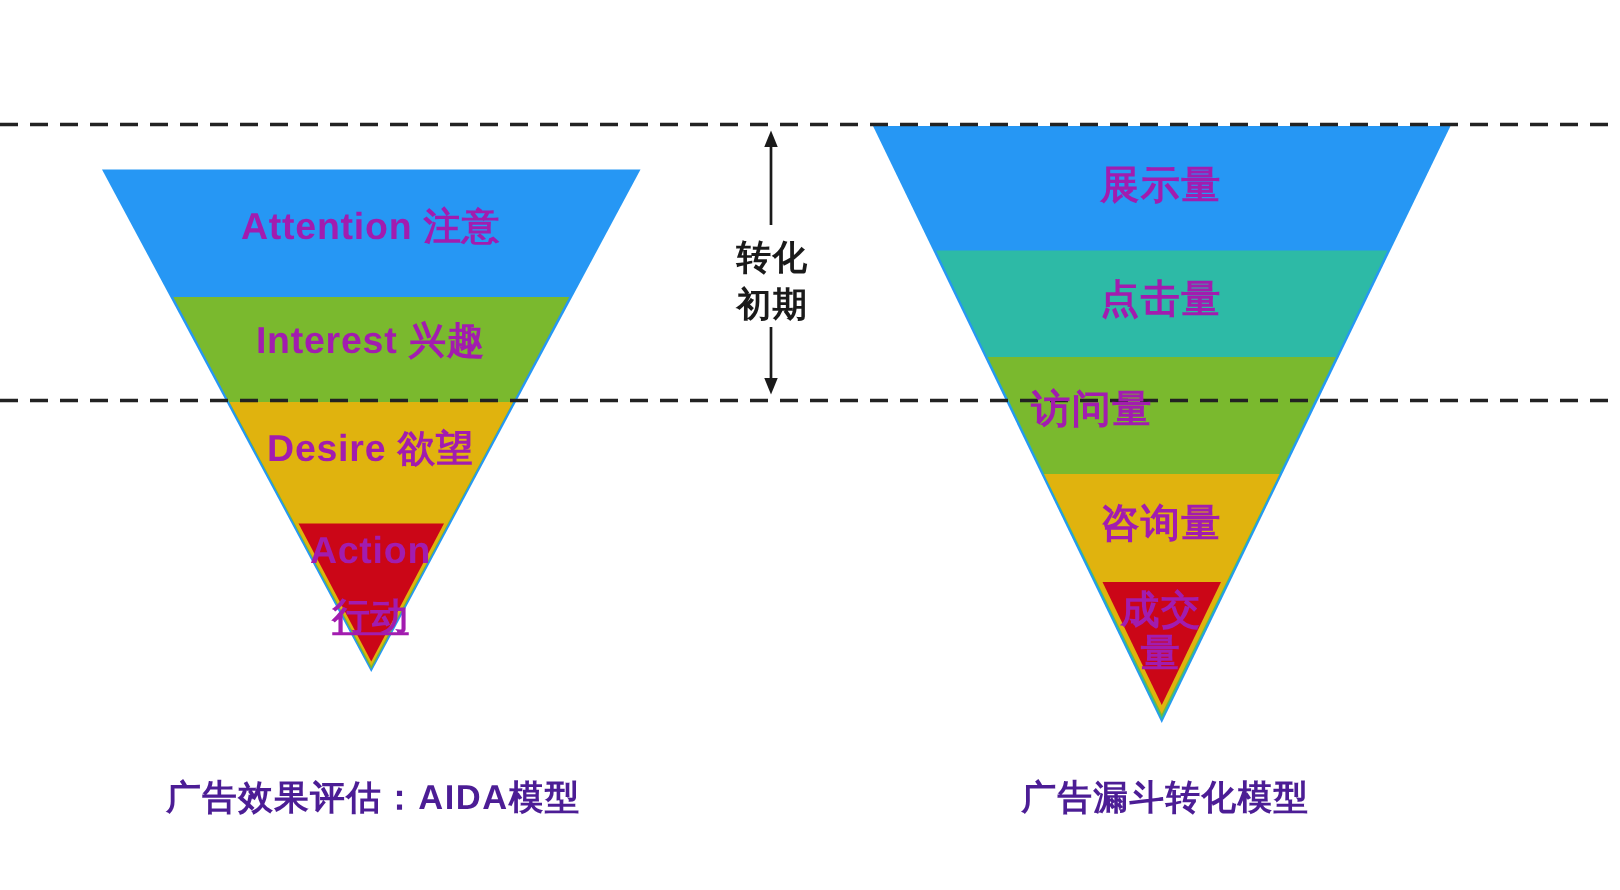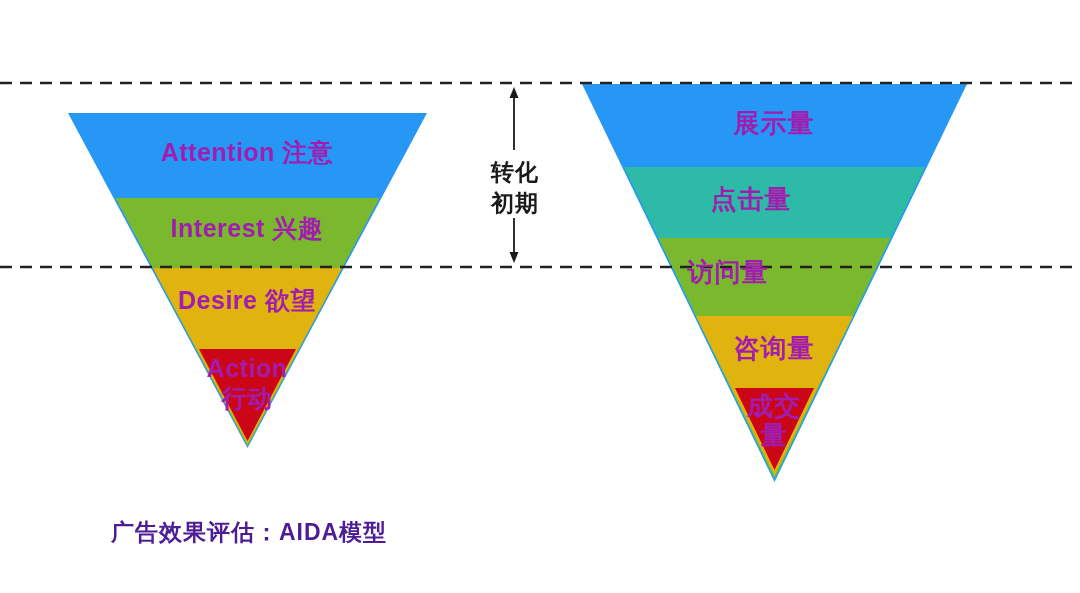--- a/index.html
+++ b/index.html
@@ -84,27 +84,28 @@
       <line x1="514" y1="218" x2="514" y2="255" stroke-width="1.8"></line>
       <polygon points="514,87 509.5,98 518.5,98" stroke="none"></polygon>
       <polygon points="514,263 509.5,252 518.5,252" stroke="none"></polygon>
     </g>
   </svg>
 
   <div class="lbl band-lbl-left" style="left:247px; top:228px;">Interest 兴趣</div>
   <div class="lbl band-lbl-left" style="left:247px; top:152px;">Attention 注意</div>
   <div class="lbl band-lbl-left" style="left:247px; top:300px;">Desire 欲望</div>
   <div class="lbl band-lbl-left" style="left:247px; top:368px;">Action</div>
-  <div class="lbl band-lbl-left" style="left:247px; top:398px;">行动</div>
+  <div class="lbl band-lbl-left" style="left:247px; top:412px;text-decoration:underline;">行动</div>
 
   <div class="lbl band-lbl-right" style="left:774px; top:123px;">展示量</div>
-  <div class="lbl band-lbl-right" style="left:751px; top:199px;">点击量</div>
+  <div class="lbl band-lbl-right" style="left:774px; top:199px;">点击量</div>
   <div class="lbl band-lbl-right" style="left:728px; top:272px;">访问量</div>
   <div class="lbl band-lbl-right" style="left:774px; top:348px;">咨询量</div>
   <div class="lbl band-lbl-right" style="left:774px; top:406px;">成交</div>
   <div class="lbl band-lbl-right" style="left:774px; top:435px;">量</div>
 
   <div class="marker-lbl" style="left:515px; top:172px;">转化</div>
   <div class="marker-lbl" style="left:515px; top:203px;text-align:center;">初期</div>
 
   <div class="caption" style="left:249px; top:532px;">广告效果评估：AIDA模型</div>
+  <div class="caption" style="left:777px; top:532px;">广告漏斗转化模型</div>
 
 </div>
 
 </body></html>

